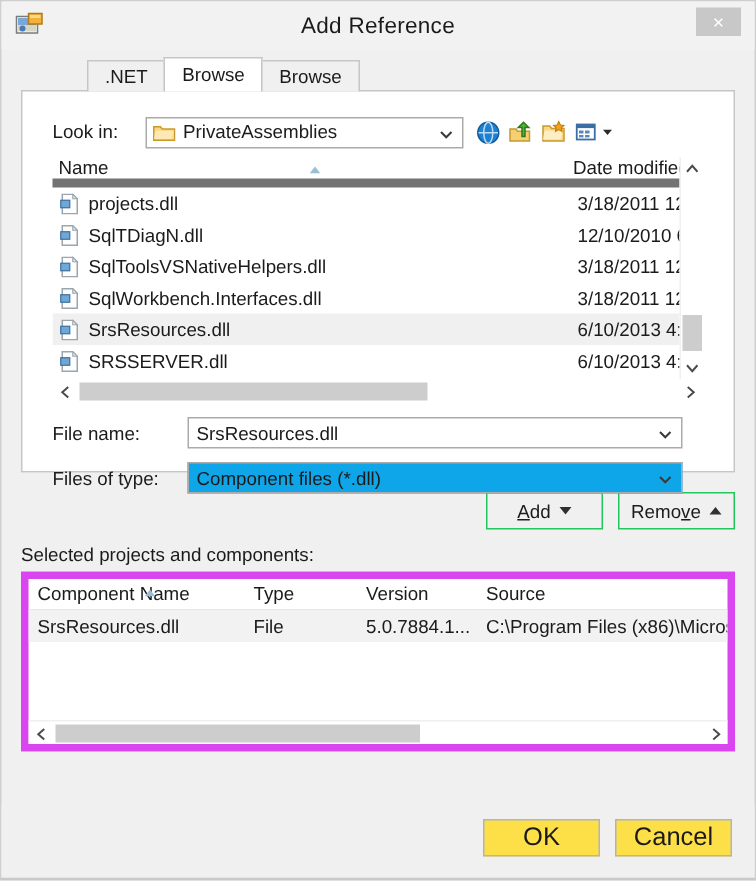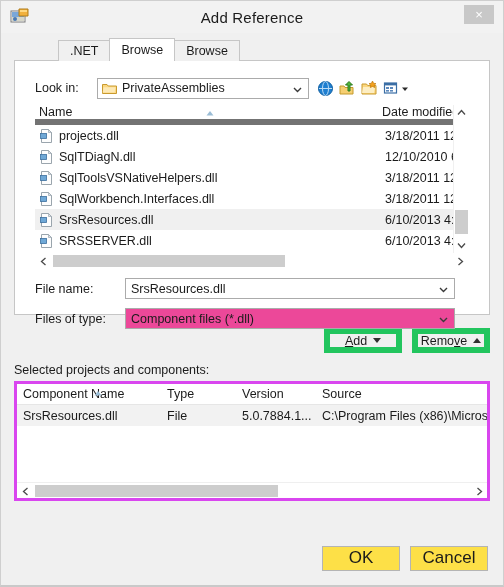--- a/index.html
+++ b/index.html
@@ -246,33 +246,33 @@
   }
   .field-label {
     font-size: 12.5px;
     color: #1b1b1b;
     width: 90px;
   }
   .field-combo {
     width: 330px;
     padding-left: 5px;
   }
-  .field-combo.grey { background: #ec4899; }
+  .field-combo.grey { background: #0ea5e9; }
 
   
   .addremove {
     display: flex;
     justify-content: flex-end;
     gap: 10px;
     margin-top: 13px;
   }
   .btn {
     height: 25px;
     background: #f0f0f0;
-    border: 6px solid #22c55e;
+    border: 1px solid #22c55e;
     font-size: 12.5px;
     color: #1b1b1b;
     display: flex;
     align-items: center;
     justify-content: center;
     gap: 6px;
     cursor: pointer;
     font-family: "Liberation Sans", sans-serif;
   }
   .btn-add { width: 78px; }
@@ -285,21 +285,21 @@
   .sel-caption {
     font-size: 12.5px;
     color: #1b1b1b;
     margin-top: 10px;
   }
   .sel-grid {
     position: relative;
     margin-top: 4px;
     height: 120px;
     background: #ffffff;
-    border: 3px solid #d946ef;
+    border: 5px solid #d946ef;
     overflow: hidden;
   }
   .sg-header {
     display: flex;
     height: 21px;
     align-items: center;
     font-size: 12.5px;
     color: #1b1b1b;
     border-bottom: 1px solid #e6e6e6;
   }

